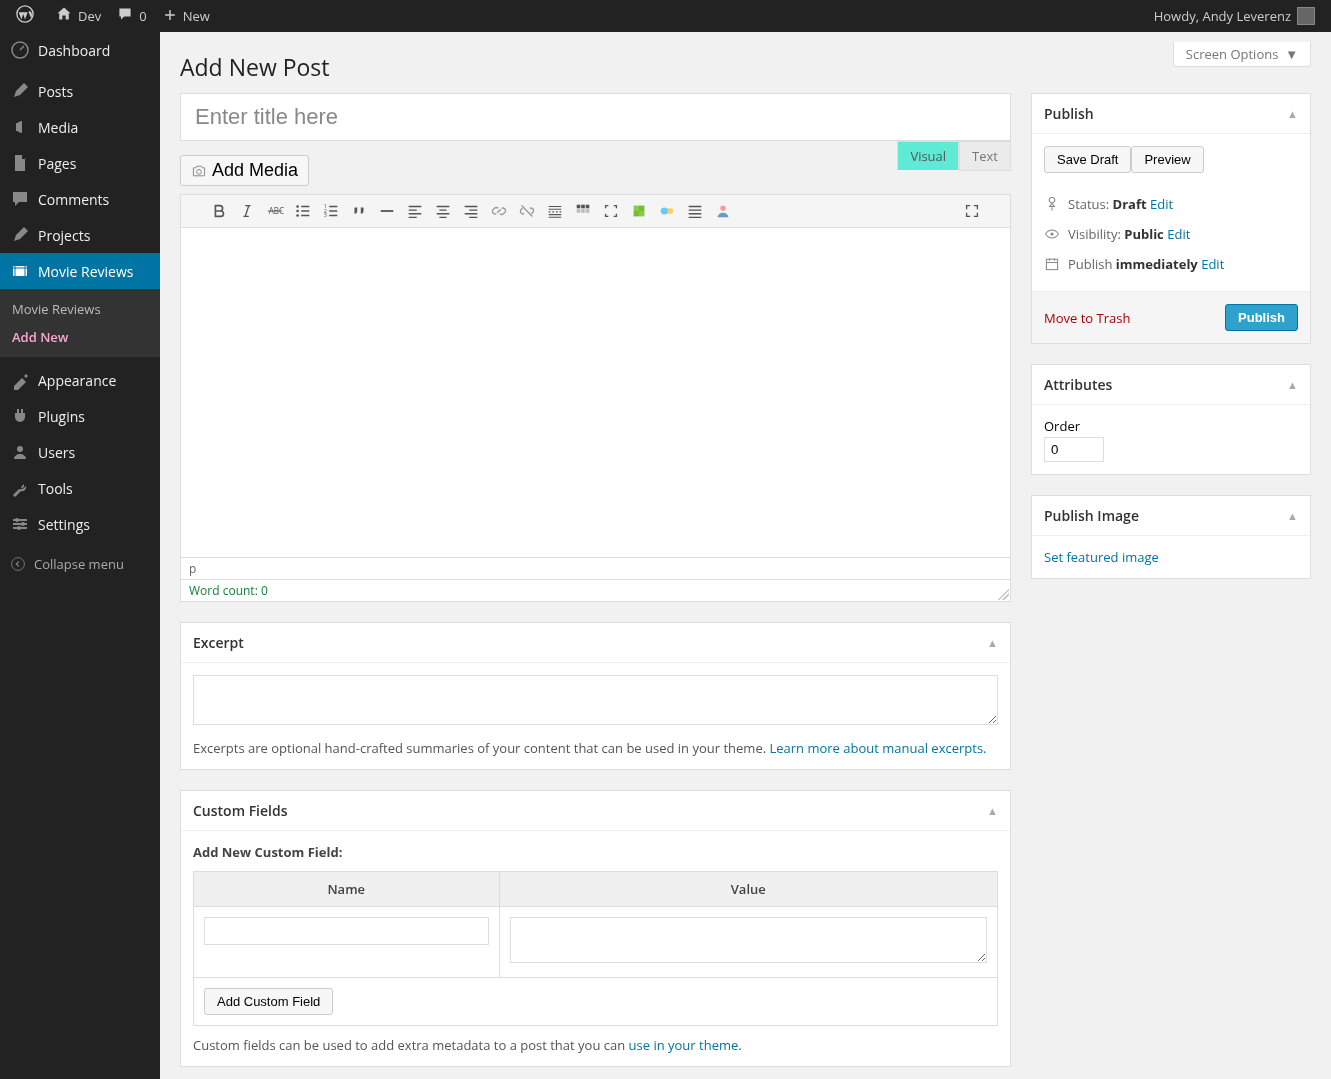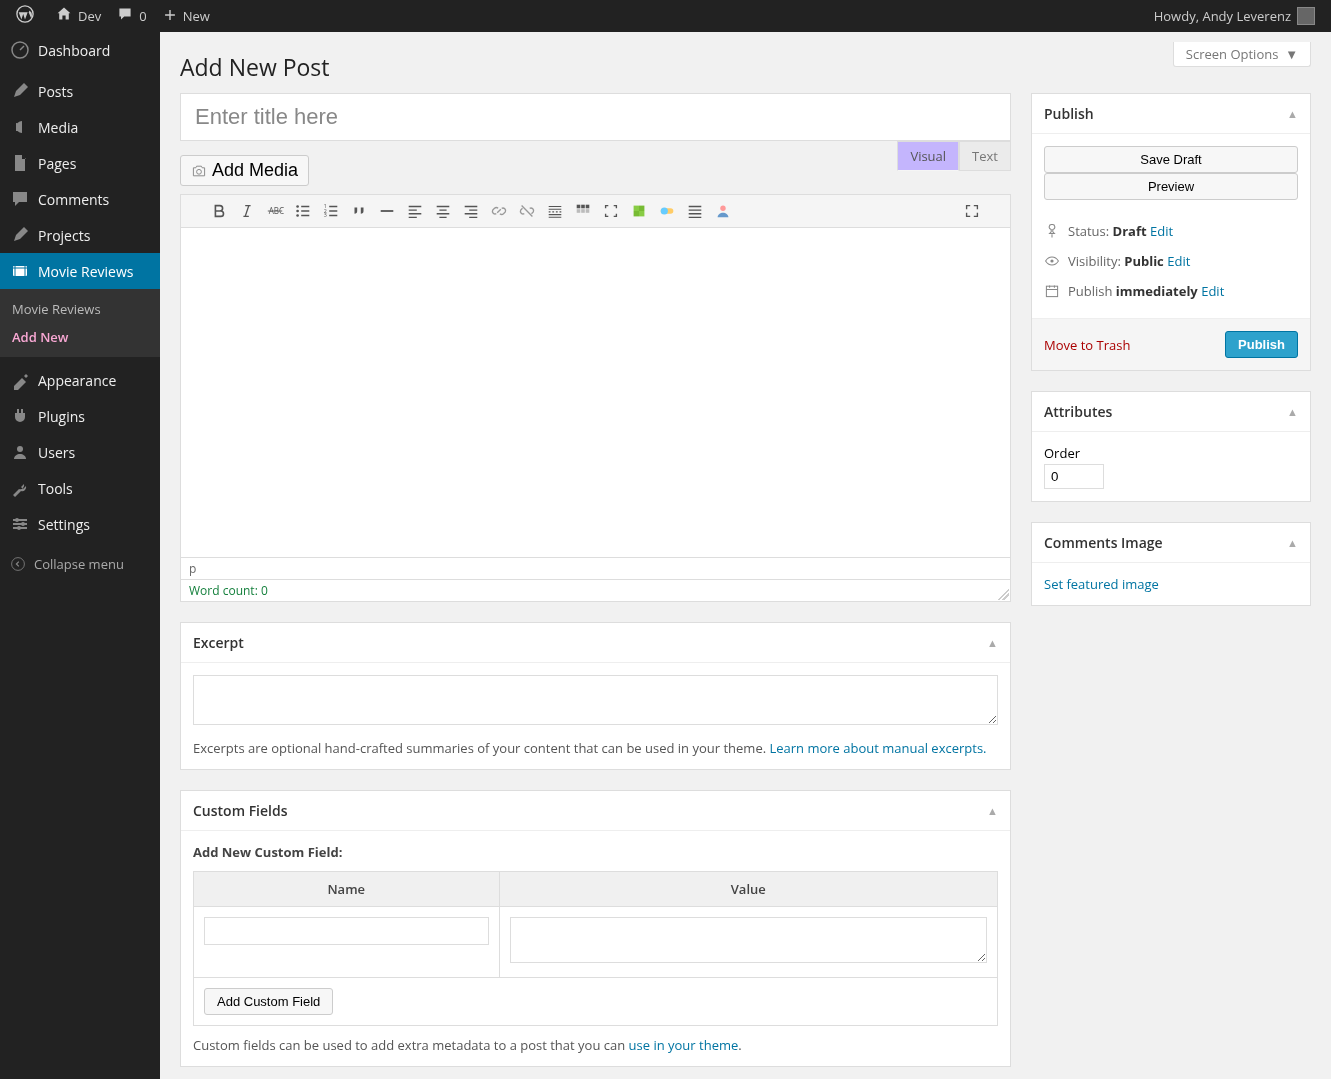--- a/index.html
+++ b/index.html
@@ -41,21 +41,21 @@
 .col-side { width: 280px; flex: none; }
 
 #title { width: 100%; font-size: 22px; padding: 10px 14px; border: 1px solid #ddd; background: #fff; color: #333; outline: none; }
 #title::placeholder { color: #888; }
 
 #media-btn { display: inline-flex; align-items: center; background: #f7f7f7; border: 1px solid #ccc; padding: 4px 10px; cursor: pointer; margin: 14px 0 8px; font-size: 18px; border-radius: 3px; }
 #media-btn svg { width: 16px; height: 16px; margin-right: 5px; fill: #888; }
 
 .editor-tabs { float: right; margin-bottom: -1px; }
 .editor-tabs .tab { display: inline-block; padding: 5px 12px; border: 1px solid #ddd; background: #ebebeb; cursor: pointer; font-size: 13px; color: #777; position: relative; }
-.editor-tabs .tab.active { background: #c4b5fd; border-bottom-color: #f5f5f5; color: #555; }
+.editor-tabs .tab.active { background: #5eead4; border-bottom-color: #f5f5f5; color: #555; }
 
 #editor-toolbar { clear: both; background: #f5f5f5; border: 1px solid #ddd; padding: 3px 24px; display: flex; align-items: center; flex-wrap: wrap; }
 #editor-toolbar .tb-btn { width: 28px; height: 26px; display: flex; align-items: center; justify-content: center; cursor: pointer; border-radius: 2px; }
 #editor-toolbar .tb-btn svg { width: 18px; height: 18px; fill: #555; }
 #editor-toolbar .tb-spacer { flex: 1; }
 
 #editor-body { background: #fff; border: 1px solid #ddd; border-top: none; min-height: 330px; }
 #editor-path { border: 1px solid #ddd; border-top: none; background: #fff; padding: 2px 8px; font-size: 12px; color: #666; }
 #editor-status { border: 1px solid #ddd; border-top: none; background: #fff; padding: 2px 8px; font-size: 12px; color: #15803d; position: relative; }
 #editor-status::after { content: ""; position: absolute; right: 1px; bottom: 1px; width: 12px; height: 12px; background: linear-gradient(135deg, transparent 50%, #ccc 50%, #ccc 60%, transparent 60%, transparent 70%, #ccc 70%, #ccc 80%, transparent 80%); }
@@ -74,21 +74,21 @@
 .cf-table td { padding: 10px; border: 1px solid #ddd; vertical-align: top; }
 .cf-table input, .cf-table textarea { width: 100%; border: 1px solid #ddd; padding: 4px; font-family: inherit; }
 .btn { background: #f7f7f7; border: 1px solid #ccc; padding: 5px 12px; cursor: pointer; font-size: 13px; border-radius: 3px; margin-top: 10px; }
 .btn-primary { background: #2ea2cc; border-color: #0074a2; color: #fff; font-weight: 600; }
 
 .pub-row { display: flex; align-items: center; padding: 6px 0; font-size: 13px; color: #666; }
 .pub-row svg { width: 16px; height: 16px; fill: #888; margin-right: 8px; flex: none; }
 .pub-row strong { color: #333; }
 .pub-actions { display: flex; justify-content: space-between; align-items: center; border-top: 1px solid #eee; padding: 12px; background: #f5f5f5; }
 .pub-actions .trash { color: #a00; cursor: pointer; }
-.pub-top { display: flex; justify-content: flex-start; padding: 12px; flex-direction: column; }
+.pub-top { display: flex; justify-content: flex-start; padding: 12px; }
 
 label.small { font-size: 13px; color: #000000; display: block; margin-bottom: 2px; }
 input.small-num { width: 60px; padding: 4px 6px; border: 1px solid #ddd; }
 </style>
 </head>
 <body>
 
 <div id="adminbar">
   <div class="ab-item">
       <span class="ab-icon"><svg viewBox="0 0 20 20" width="18" height="18" fill="#ccc">
@@ -482,21 +482,21 @@
             <span class="toggle">▲</span>
           </div>
           <div class="postbox-inside">
             <label class="small">Order</label>
             <input class="small-num" type="text" value="0" style="">
           </div>
         </div>
 
         <div class="postbox">
           <div class="postbox-header">
-            <h2>Comments Image</h2>
+            <h2>Publish Image</h2>
             <span class="toggle">▲</span>
           </div>
           <div class="postbox-inside">
             <a href="#">Set featured image</a>
           </div>
         </div>
       </div>
     </div>
   </div>
 </div>

